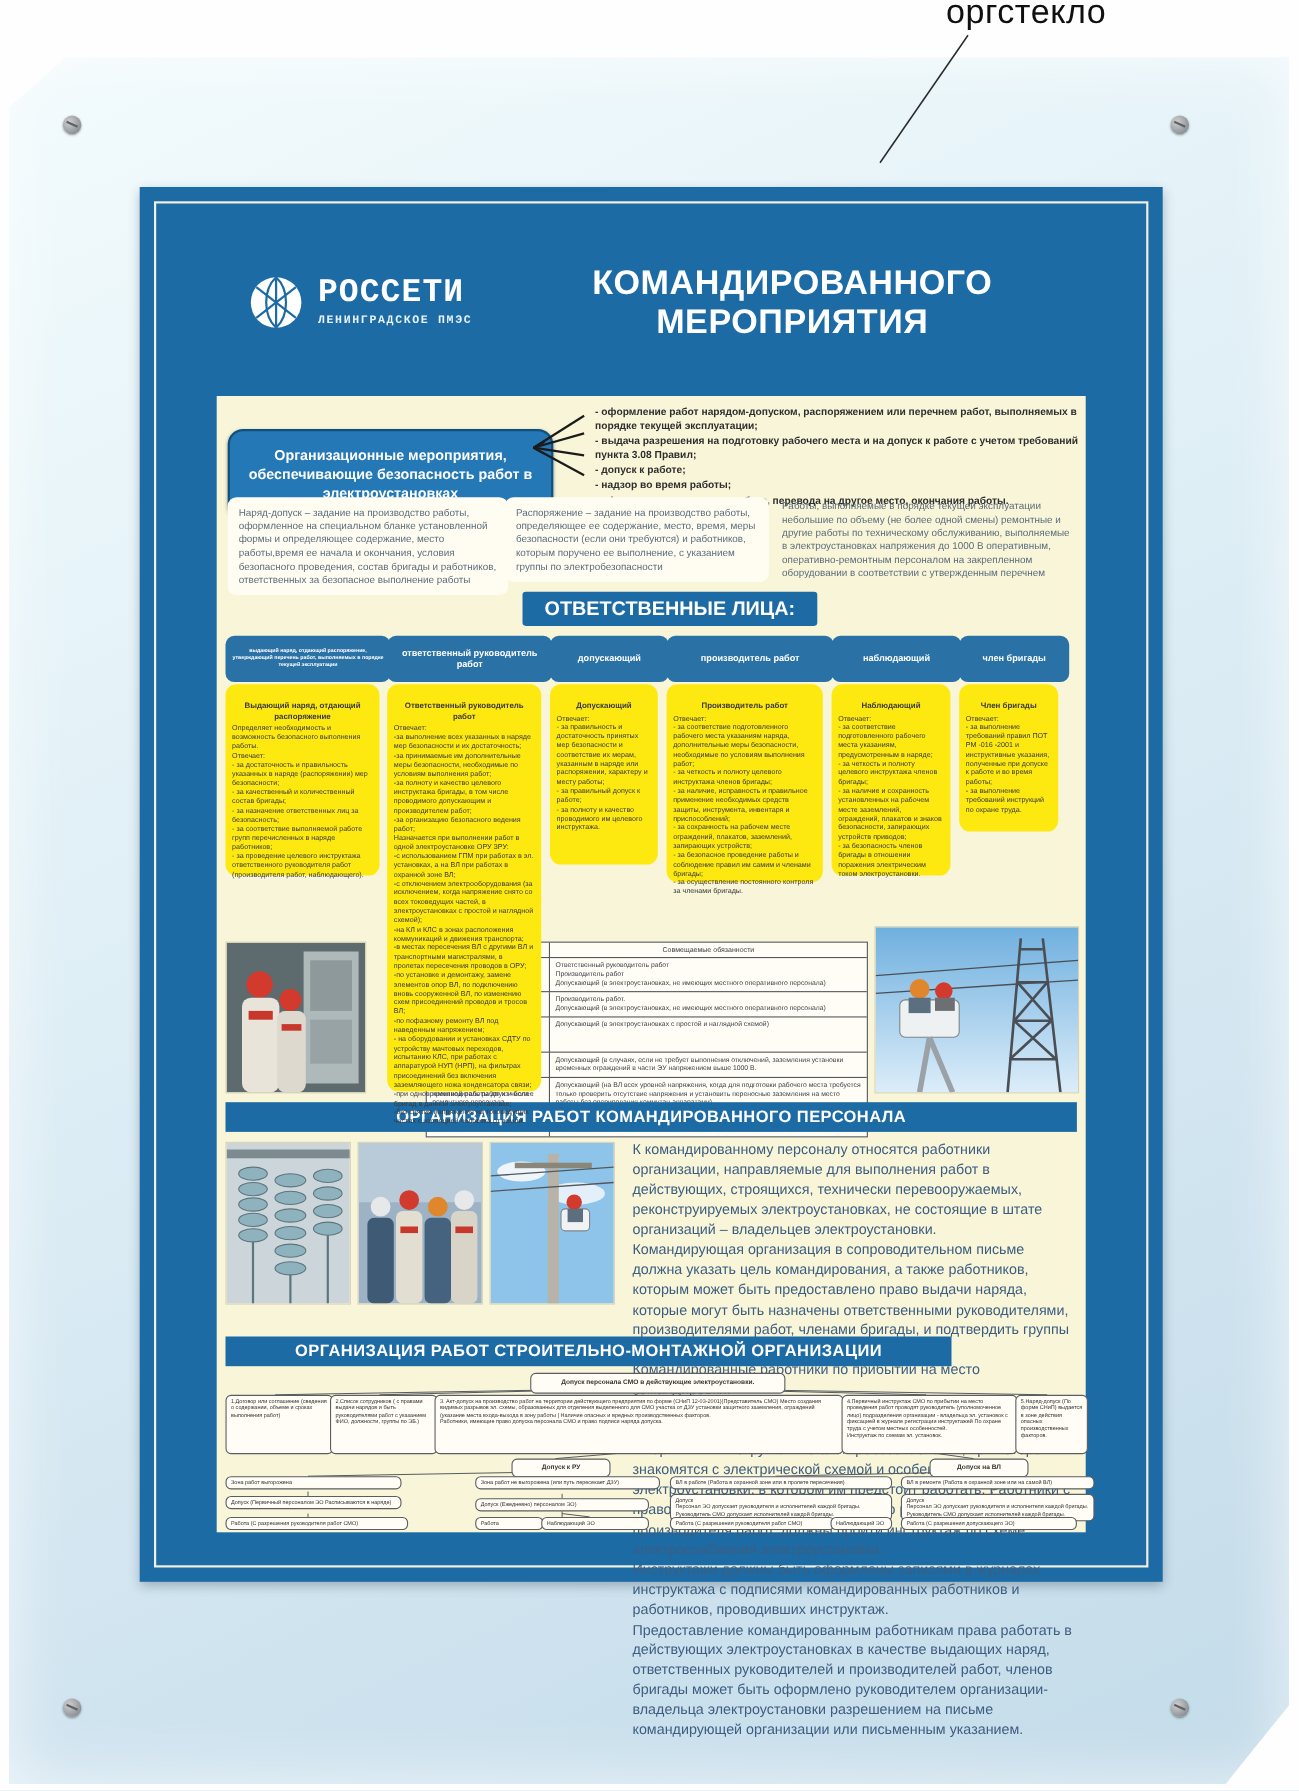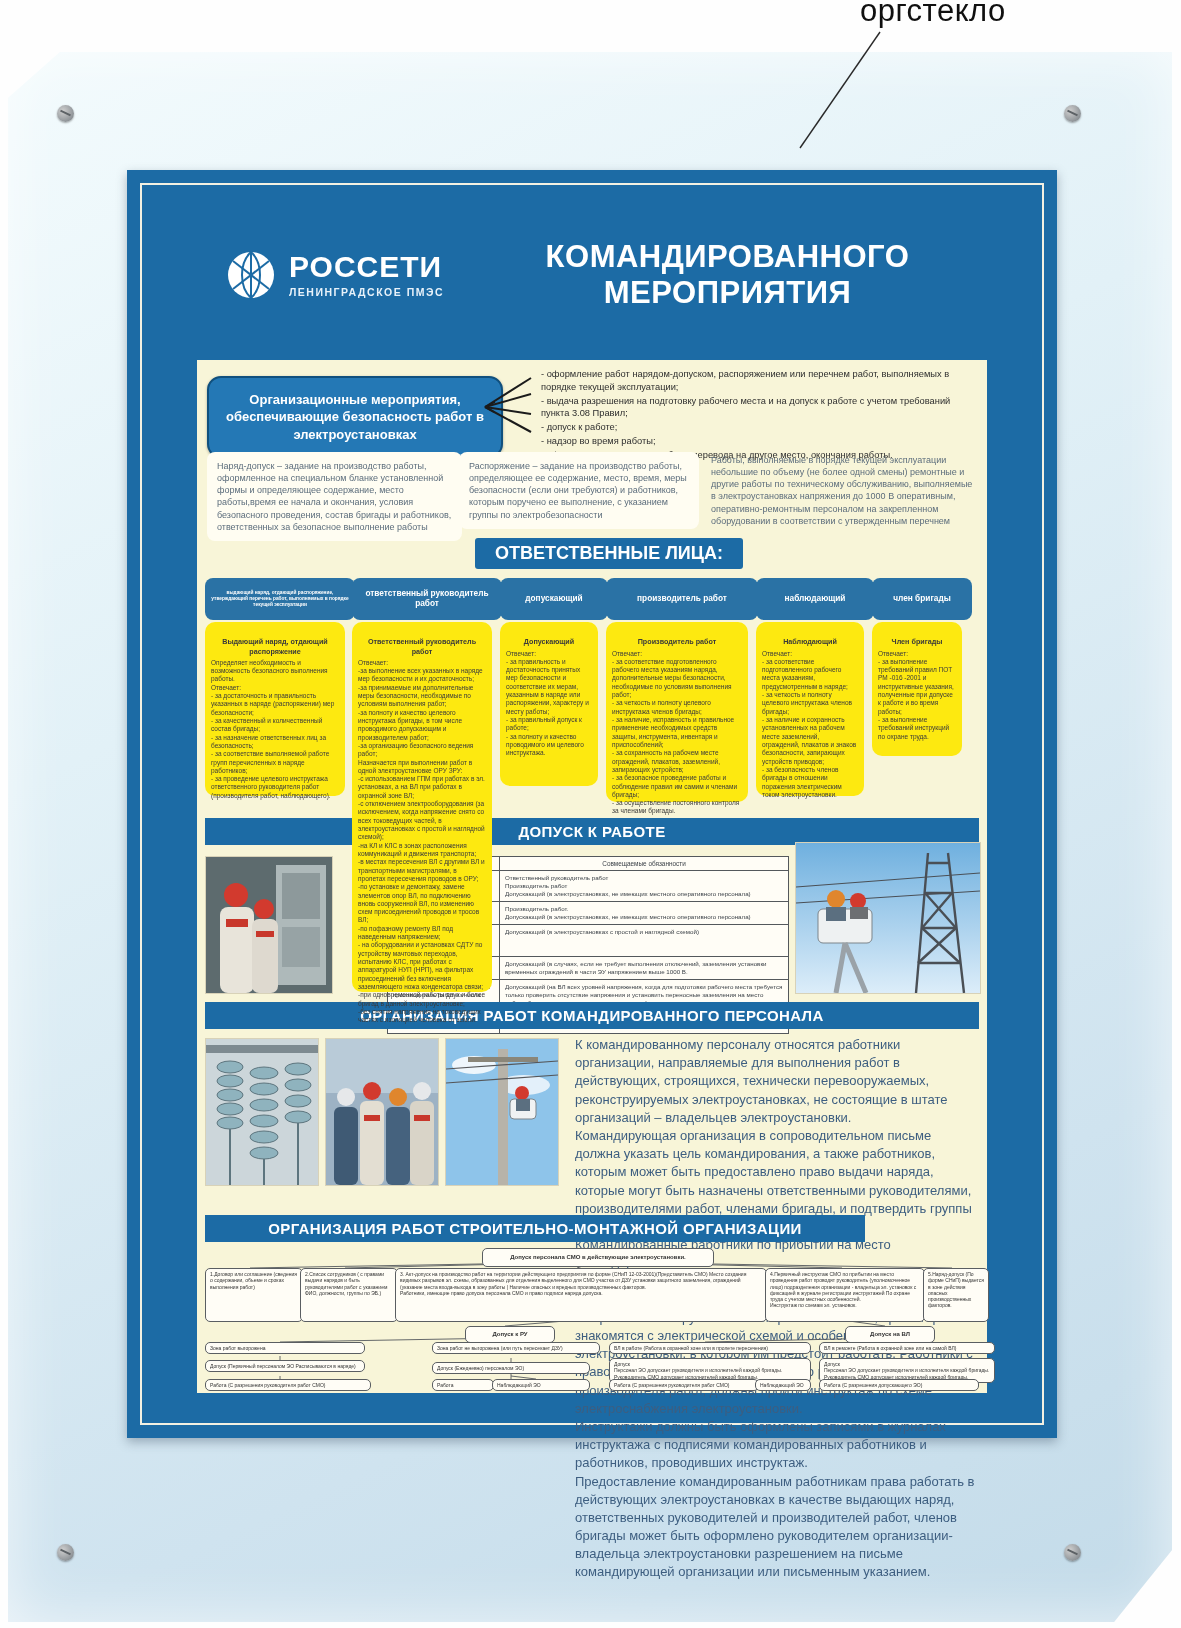--- a/index.html
+++ b/index.html
@@ -15,33 +15,33 @@
          box-shadow:0 1px 2px rgba(0,0,0,.35);}
   .screw::after{content:"";position:absolute;left:3px;top:7px;width:11px;height:2px;background:#5d6266;
          transform:rotate(25deg);}
   .annotation-label{position:absolute;top:-7px;left:860px;font-size:31px;color:#101010;letter-spacing:.5px;}
   .pointer-line{position:absolute;left:778px;top:26px;}
   
   .poster{position:absolute;left:127px;top:170px;width:930px;height:1268px;background:#1c6ba5;
           box-shadow:0 4px 10px rgba(40,60,80,.35);}
   .poster-frame{position:absolute;inset:13px;border:2px solid #f2f0e2;pointer-events:none;}
   .poster-header{position:absolute;left:26px;right:26px;top:26px;height:158px;display:flex;align-items:center;}
-  .logo-wrap{display:flex;align-items:center;gap:12px;margin-left:72px;}
+  .logo-wrap{display:flex;align-items:center;gap:12px;margin-left:72px;font-family:Liberation Mono, monospace;}
   .logo-text .brand{color:#fff;font-weight:bold;font-size:30px;letter-spacing:1px;line-height:1;}
   .logo-text .sub{color:#e8f2fa;font-size:10.5px;font-weight:bold;letter-spacing:1.5px;margin-top:4px;}
   .poster-title{flex:1;text-align:center;color:#fff;font-weight:bold;font-size:31px;letter-spacing:.5px;
           padding-right:20px;}
   
   .content{position:absolute;left:70px;top:190px;width:790px;height:1033px;background:#f8f5d8;}
   .abs{position:absolute;}
   
   .intro-box{background:#2478b5;border:2.5px solid #10507e;border-radius:14px;color:#fff;font-weight:bold;
           font-size:13px;text-align:center;display:flex;align-items:center;justify-content:center;
           padding:6px 12px;line-height:1.35;box-shadow:0 1px 3px rgba(0,0,0,.3);}
-  .bullets{font-size:9.3px;color:#2e2e2e;line-height:1.38;}
+  .bullets{font-size:9.3px;color:#2e2e2e;line-height:1.38;font-weight:bold;}
   .bullets div{margin-bottom:1px;}
   
   .def-box{background:#fffdf2;border-radius:8px;padding:8px 10px;font-size:9px;color:#5c6d7c;line-height:1.35;}
   .def-plain{font-size:9px;color:#5c6d7c;line-height:1.35;padding:4px 2px;}
   .resp-title{background:#1c6ba5;color:#fff;font-weight:bold;font-size:18px;text-align:center;
           padding:5px 20px;border-radius:3px;}
   
   .role-head{background:#2a72a5;color:#fff;font-weight:bold;text-align:center;border-radius:8px;
           display:flex;align-items:center;justify-content:center;padding:3px 5px;font-size:8.3px;line-height:1.2;}
   .role-head.tiny{font-size:4.8px;line-height:1.3;}
@@ -103,21 +103,21 @@
         <div class="logo-text">
           <div class="brand">РОССЕТИ</div>
           <div class="sub">ЛЕНИНГРАДСКОЕ ПМЭС</div>
         </div>
       </div>
       <div class="poster-title">КОМАНДИРОВАННОГО МЕРОПРИЯТИЯ</div>
     </div>
 
     <div class="content">
 
-      <div class="abs intro-box" style="left:10px;top:16px;width:268px;height:66px;">Организационные мероприятия, обеспечивающие безопасность работ в электроустановках</div>
+      <div class="abs intro-box" style="left:10px;top:30px;width:268px;height:66px;">Организационные мероприятия, обеспечивающие безопасность работ в электроустановках</div>
       <svg class="abs" style="left:282px;top:14px;" width="56" height="66">
         <g stroke="#1b1b1b" stroke-width="2" fill="none">
           <path d="M52 4 L6 33"></path>
             <path d="M52 20 L6 33"></path>
             <path d="M52 40 L6 33"></path>
             <path d="M52 58 L6 33"></path>
           <path d="M6 33 L16 28 M6 33 L15 38" stroke-width="1.6"></path>
         </g>
       </svg>
       <div class="abs bullets" style="left:344px;top:8px;width:440px;">
@@ -188,21 +188,20 @@
 - за четкость и полноту целевого инструктажа членов бригады;
 - за наличие и сохранность установленных на рабочем месте заземлений, ограждений, плакатов и знаков безопасности, запирающих устройств приводов;
 - за безопасность членов бригады в отношении поражения электрическим током электроустановки.</span>
       </div>
       <div class="abs role-card" style="left:675px;top:262px;width:78px;height:120px;">
         <b>Член бригады</b><span>Отвечает:
 - за выполнение требований правил ПОТ РМ -016 -2001 и инструктивные указания, полученные при допуске к работе и во время работы;
 - за выполнение требований инструкций по охране труда.</span>
       </div>
 
-      <div class="abs section-bar" style="left:8px;top:458px;width:774px;">ДОПУСК К РАБОТЕ</div>
 
       <svg class="abs photo" style="left:8px;top:496px;" width="126" height="136" viewBox="0 0 126 136">
         <rect width="126" height="136" fill="#5d6b6e"></rect>
         <rect x="70" y="8" width="50" height="120" fill="#aeb9ba"></rect>
         <rect x="76" y="16" width="38" height="46" fill="#8d999b"></rect>
         <rect x="76" y="70" width="38" height="40" fill="#97a3a5"></rect>
         <circle cx="30" cy="38" r="12" fill="#d23a2e"></circle>
         <rect x="14" y="50" width="34" height="86" rx="8" fill="#e8e4da"></rect>
         <rect x="20" y="62" width="22" height="8" fill="#c8372b"></rect>
         <circle cx="58" cy="52" r="10" fill="#d23a2e"></circle>

